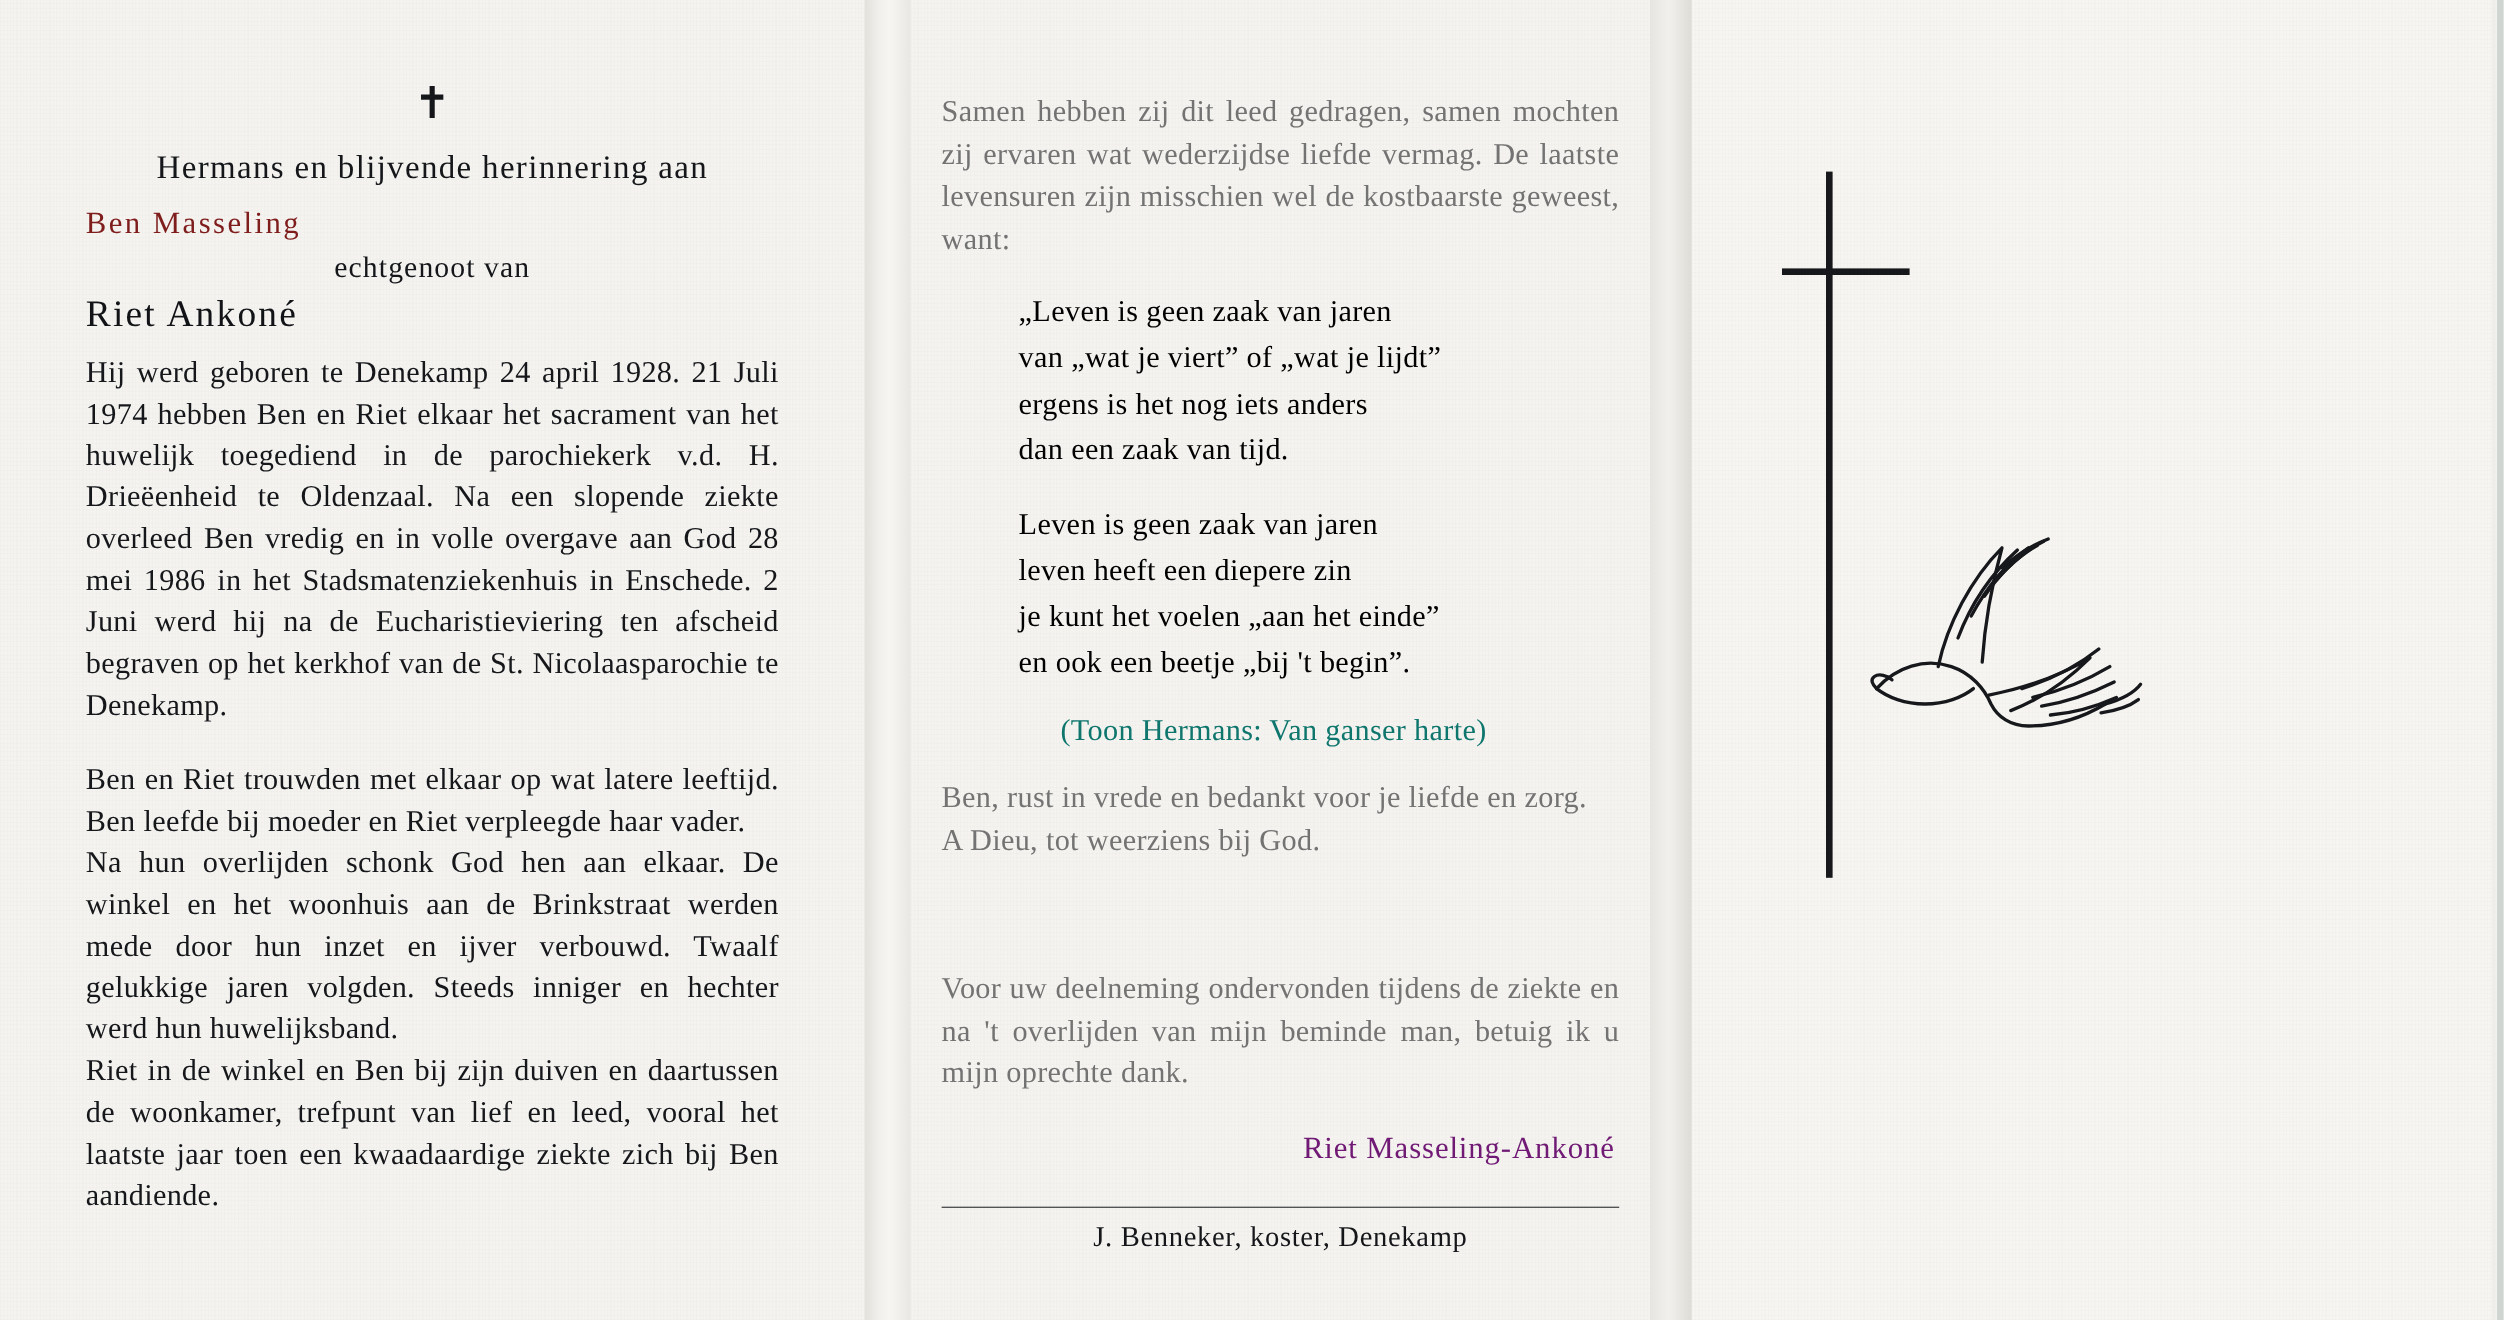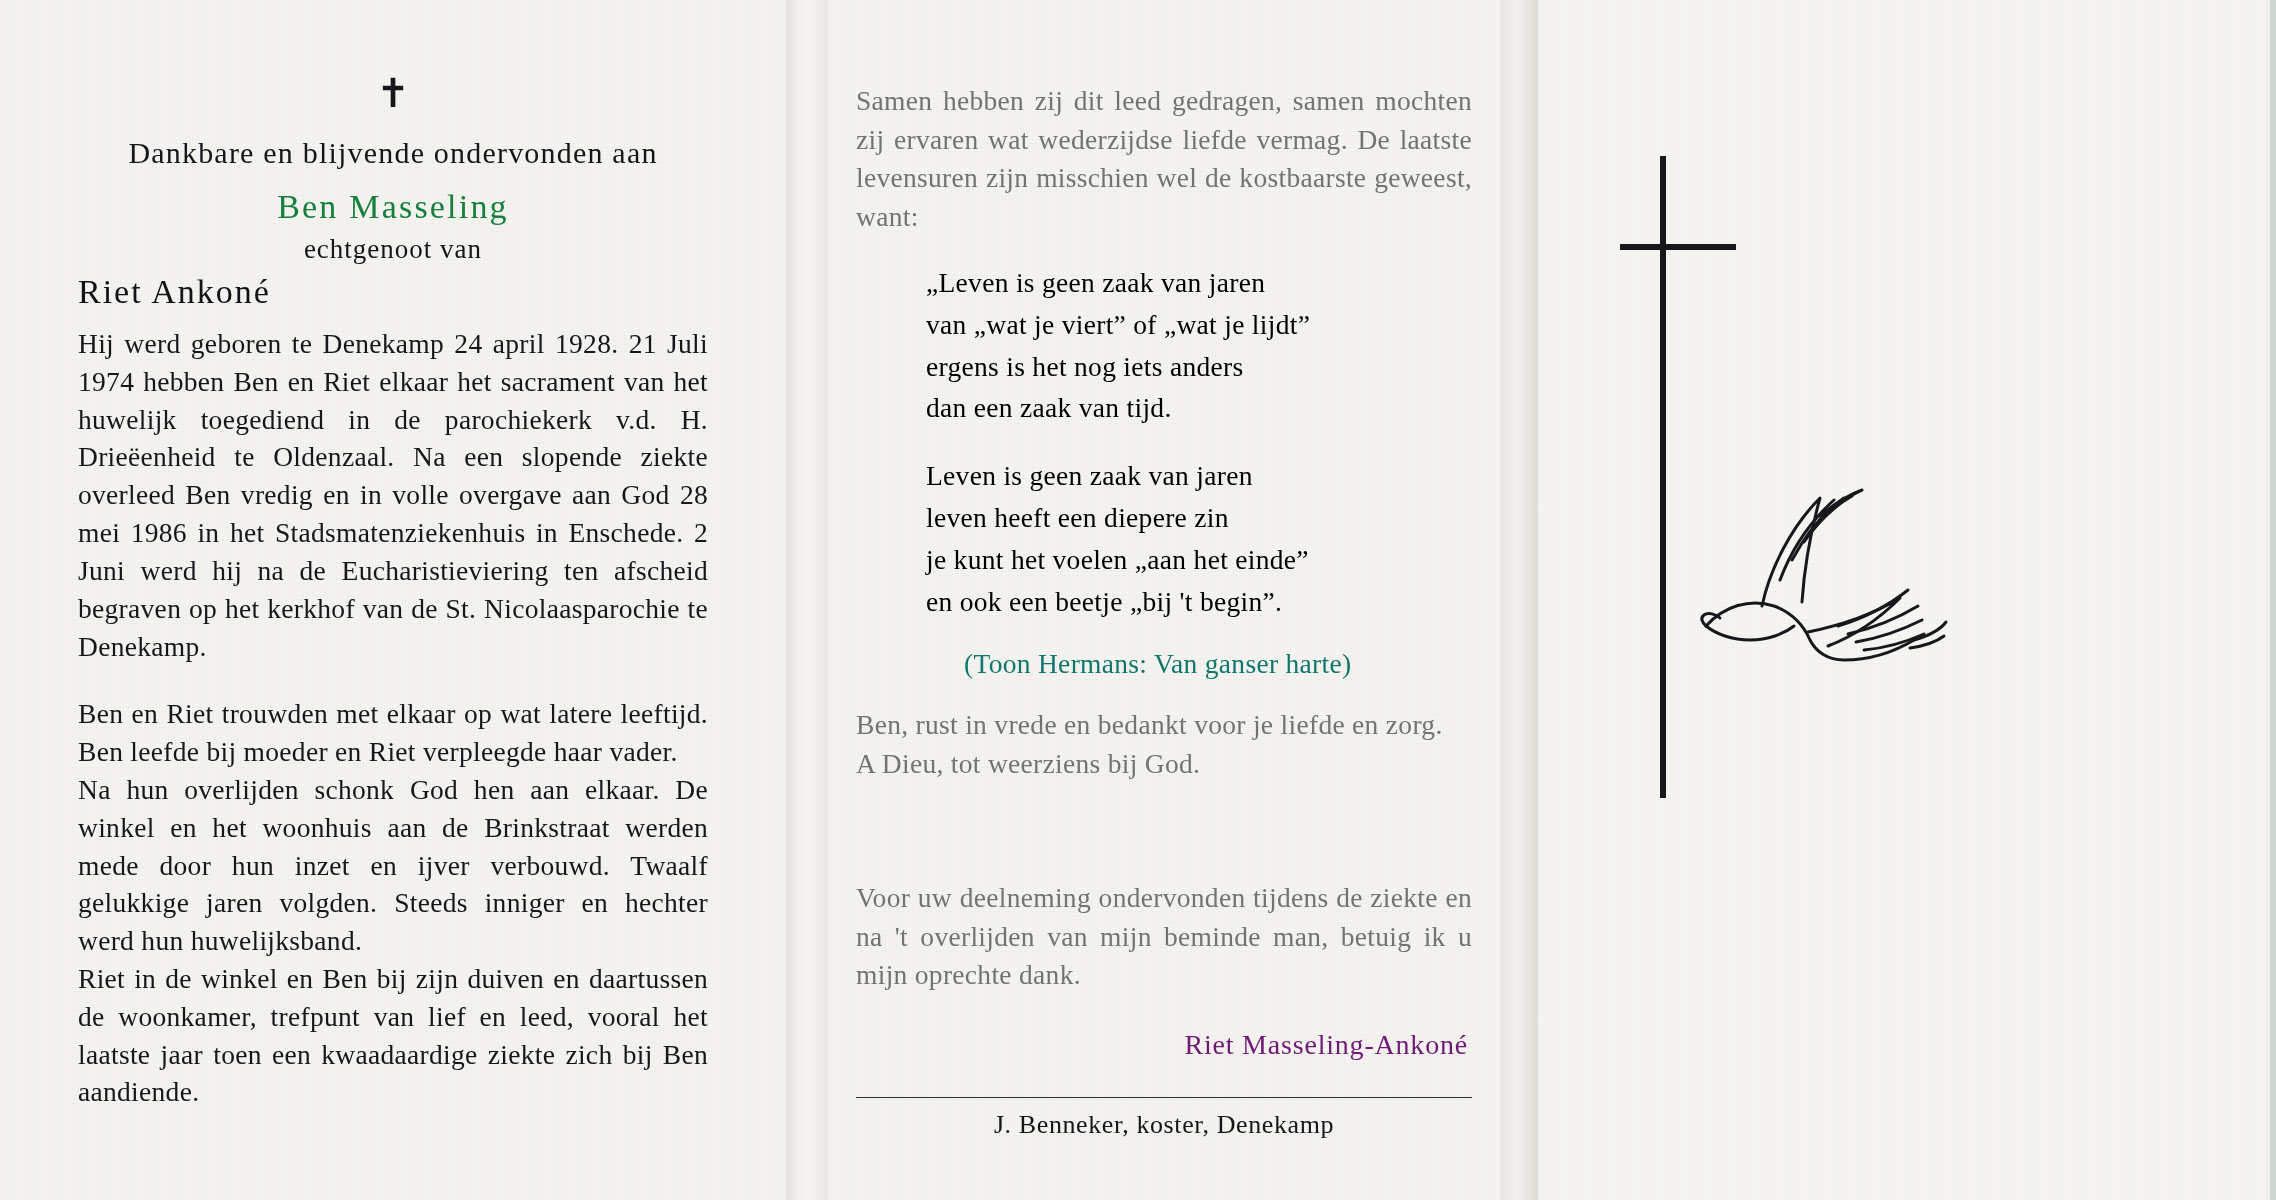--- a/index.html
+++ b/index.html
@@ -74,24 +74,24 @@
     font-family: "Liberation Serif", serif;
   }
   .memorial-line {
     text-align: center;
     font-size: 30px;
     letter-spacing: 1.2px;
     color: #14161a;
     margin-bottom: 18px;
   }
   .name-main {
-    text-align: center;
-    font-size: 34px;
+    text-align: left;
+    font-size: 28px;
     letter-spacing: 2.2px;
-    color: #15803d;
+    color: #7f1d1d;
     margin-bottom: 8px;
   }
   .spouse-of {
     text-align: center;
     font-size: 27px;
     letter-spacing: 1px;
     color: #14161a;
     margin-bottom: 8px;
   }
   .name-spouse {
@@ -205,21 +205,21 @@
 </style>
 </head>
 <body>
 
 <div class="card">
 
   <div class="panel panel-left">
     <div class="paper-texture"></div>
     <div class="left-inner">
       <div class="cross-glyph">✝</div>
-      <div class="memorial-line">Dankbare en blijvende ondervonden aan</div>
+      <div class="memorial-line">Hermans en blijvende herinnering aan</div>
       <div class="name-main">Ben Masseling</div>
       <div class="spouse-of">echtgenoot van</div>
       <div class="name-spouse">Riet Ankoné</div>
 
       <div class="body-just">
         <p>Hij werd geboren te Denekamp 24 april 1928. 21 Juli 1974 hebben Ben en Riet elkaar het sacrament van het huwelijk toegediend in de parochiekerk v.d. H. Drieëenheid te Oldenzaal. Na een slopende ziekte overleed Ben vredig en in volle overgave aan God 28 mei 1986 in het Stadsmatenziekenhuis in Enschede. 2 Juni werd hij na de Eucharistieviering ten afscheid begraven op het kerkhof van de St. Nicolaasparochie te Denekamp.</p>
         <div class="para-gap"></div>
         <p>Ben en Riet trouwden met elkaar op wat latere leeftijd. Ben leefde bij moeder en Riet verpleegde haar vader.</p>
         <p>Na hun overlijden schonk God hen aan elkaar. De winkel en het woonhuis aan de Brinkstraat werden mede door hun inzet en ijver verbouwd. Twaalf gelukkige jaren volgden. Steeds inniger en hechter werd hun huwelijksband.</p>
         <p>Riet in de winkel en Ben bij zijn duiven en daartussen de woonkamer, trefpunt van lief en leed, vooral het laatste jaar toen een kwaadaardige ziekte zich bij Ben aandiende.</p>

